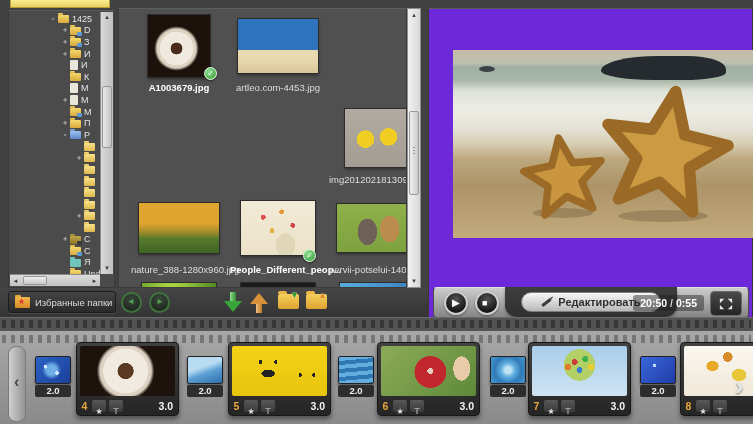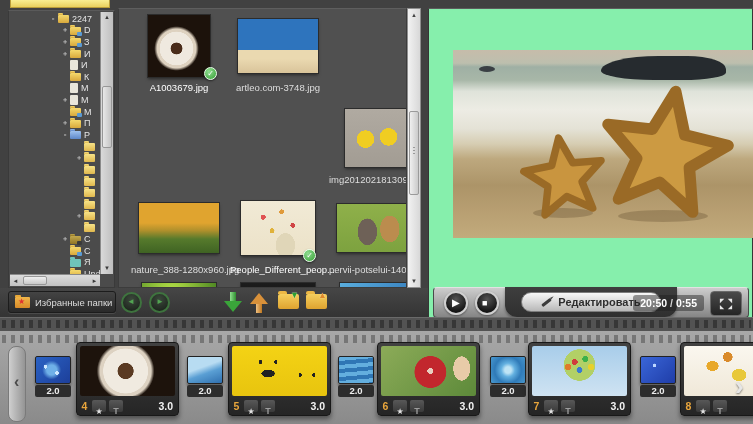--- a/index.html
+++ b/index.html
@@ -41,21 +41,21 @@
 .sb-l::before{content:"◄"}.sb-r::before{content:"►"}
 .hthumb{position:absolute;left:13px;top:1px;width:24px;height:9px;background:linear-gradient(#efefef,#c8c8c8);border:1px solid #979797;border-radius:2px}
 
 
 .gallery-panel{position:absolute;left:118px;top:8px;width:289px;height:280px;
  background:#505050;border:1px solid #3c3c3c;border-top-color:#5e5e5e;overflow:hidden}
 .g-cell{position:absolute;width:96px;text-align:center}
 .g-zone{height:64px;display:flex;align-items:center;justify-content:center;position:relative}
 .g-thumb{box-shadow:0 0 0 1px #2c2c2c,0 2px 3px rgba(0,0,0,.5)}
 .g-name{display:block;font-size:9.5px;color:#dedede;margin-top:4px;white-space:nowrap}
-.g-name.sel{font-weight:normal;color:#fff}
+.g-name.sel{font-weight:bold;color:#fff}
 .g-check{position:absolute;right:10px;bottom:-2px;width:13px;height:13px;border-radius:50%;
  background:radial-gradient(circle at 35% 30%,#8fdc8f,#37a037);border:1px solid #eaffea;box-shadow:0 1px 2px rgba(0,0,0,.5)}
 .g-check::before{content:"✓";display:block;color:#fff;font-size:8px;line-height:11px;text-align:center}
 
 .art-coffee{width:62px;height:62px;background:radial-gradient(circle at 46% 54%,#4a2c1a 0 12%,#efe9df 13% 35%,#ded2c0 36% 41%,#1c120b 47%)}
 .art-beach{width:80px;height:54px;background:linear-gradient(180deg,#2e74bd 0 58%,#ead9b0 58% 74%,#d9c49a 100%)}
 .art-kids{width:80px;height:54px;background:
  radial-gradient(8px 18px at 12% 62%,#d94848 0 55%,transparent 56%),
  radial-gradient(8px 18px at 30% 60%,#8a4ad0 0 55%,transparent 56%),
  radial-gradient(8px 18px at 50% 62%,#d9a33c 0 55%,transparent 56%),
@@ -99,21 +99,21 @@
  linear-gradient(#1c1c1c,#111)}
 .art-p3{width:74px;height:40px;background:linear-gradient(135deg,#5aaede,#2a6db0)}
 .g-vscroll{position:absolute;left:407px;top:8px;width:14px;height:280px;background:linear-gradient(90deg,#f2f2f2,#d8d8d8);border:1px solid #8f8f8f}
 .g-vscroll .sb-up,.g-vscroll .sb-dn{position:absolute;left:0;width:100%;height:12px;font-size:6px;color:#444;line-height:12px;text-align:center}
 .g-vscroll .sb-up{top:0}.g-vscroll .sb-dn{bottom:0}
 .gthumb{position:absolute;left:1px;right:1px;top:102px;height:84px;background:linear-gradient(90deg,#efefef,#cacaca);border:1px solid #9a9a9a;border-radius:2px}
 .gthumb::after{content:"";position:absolute;left:3px;right:3px;top:38px;height:1px;background:#999;box-shadow:0 3px 0 #999,0 -3px 0 #999}
 
 
 .preview-panel{position:absolute;left:428px;top:8px;width:325px;height:312px;
- background:#86efac;border:1px solid #363636;border-top-color:#5c5c5c}
+ background:#6d28d9;border:1px solid #363636;border-top-color:#5c5c5c}
 .preview-img{position:absolute;left:24px;top:41px;width:301px;height:188px;overflow:hidden;
  background:linear-gradient(180deg,#c6bcaa 0%,#bdbfae 7%,#9fb0a4 9%,#a8b7a8 16%,#dfe3da 22%,#edece4 32%,#e4e2d6 42%,#d6cdb2 50%,#bda87e 58%,#ac9468 72%,#b89f72 86%,#c2ab7c 100%)}
 .rock{position:absolute;left:148px;top:6px;width:125px;height:24px;background:#262b2f;border-radius:60% 40% 45% 55%/80% 70% 40% 50%}
 .rock2{position:absolute;left:26px;top:16px;width:16px;height:6px;background:#3a4044;border-radius:50%}
 .star-svg{position:absolute;overflow:visible}
 .sshadow{position:absolute;background:rgba(90,70,40,.3);border-radius:50%}
 
 
 .playbar{position:absolute;left:4px;top:278px;width:316px;height:31px;
  background:linear-gradient(180deg,#cdcdcd,#858585);border:1px solid #4a4a4a;border-top-color:#e2e2e2;border-radius:4px}
@@ -229,21 +229,21 @@
 
 <div>
 
   <div class="yellow-strip"></div>
 
   <section class="tree-panel">
     <div class="tree-rows">
       <div class="trow lvl0">
           <span class="texp">-</span>
           <span class="ticon gold"></span>
-          <span class="tlabel">2247</span>
+          <span class="tlabel">1425</span>
         </div>
       <div class="trow lvl1">
           <span class="texp">+</span>
           <span class="ticon media"></span>
           <span class="tlabel">D</span>
         </div>
       <div class="trow lvl1">
           <span class="texp">+</span>
           <span class="ticon media"></span>
           <span class="tlabel">З</span>
@@ -358,21 +358,21 @@
       <div class="g-zone">
           <div class="g-thumb art-coffee"></div>
           <span class="g-check"></span>
         </div>
       <figcaption class="g-name sel">A1003679.jpg</figcaption>
     </figure>
     <figure class="g-cell" style="left:111px;top:5px">
       <div class="g-zone">
           <div class="g-thumb art-beach"></div>
         </div>
-      <figcaption class="g-name">artleo.com-3748.jpg</figcaption>
+      <figcaption class="g-name">artleo.com-4453.jpg</figcaption>
     </figure>
     <figure class="g-cell" style="left:210px;top:97px">
       <div class="g-zone">
           <div class="g-thumb art-smileys"></div>
         </div>
       <figcaption class="g-name">img2012021813092239.jpg</figcaption>
     </figure>
     <figure class="g-cell" style="left:12px;top:187px">
       <div class="g-zone">
           <div class="g-thumb art-autumn"></div>

